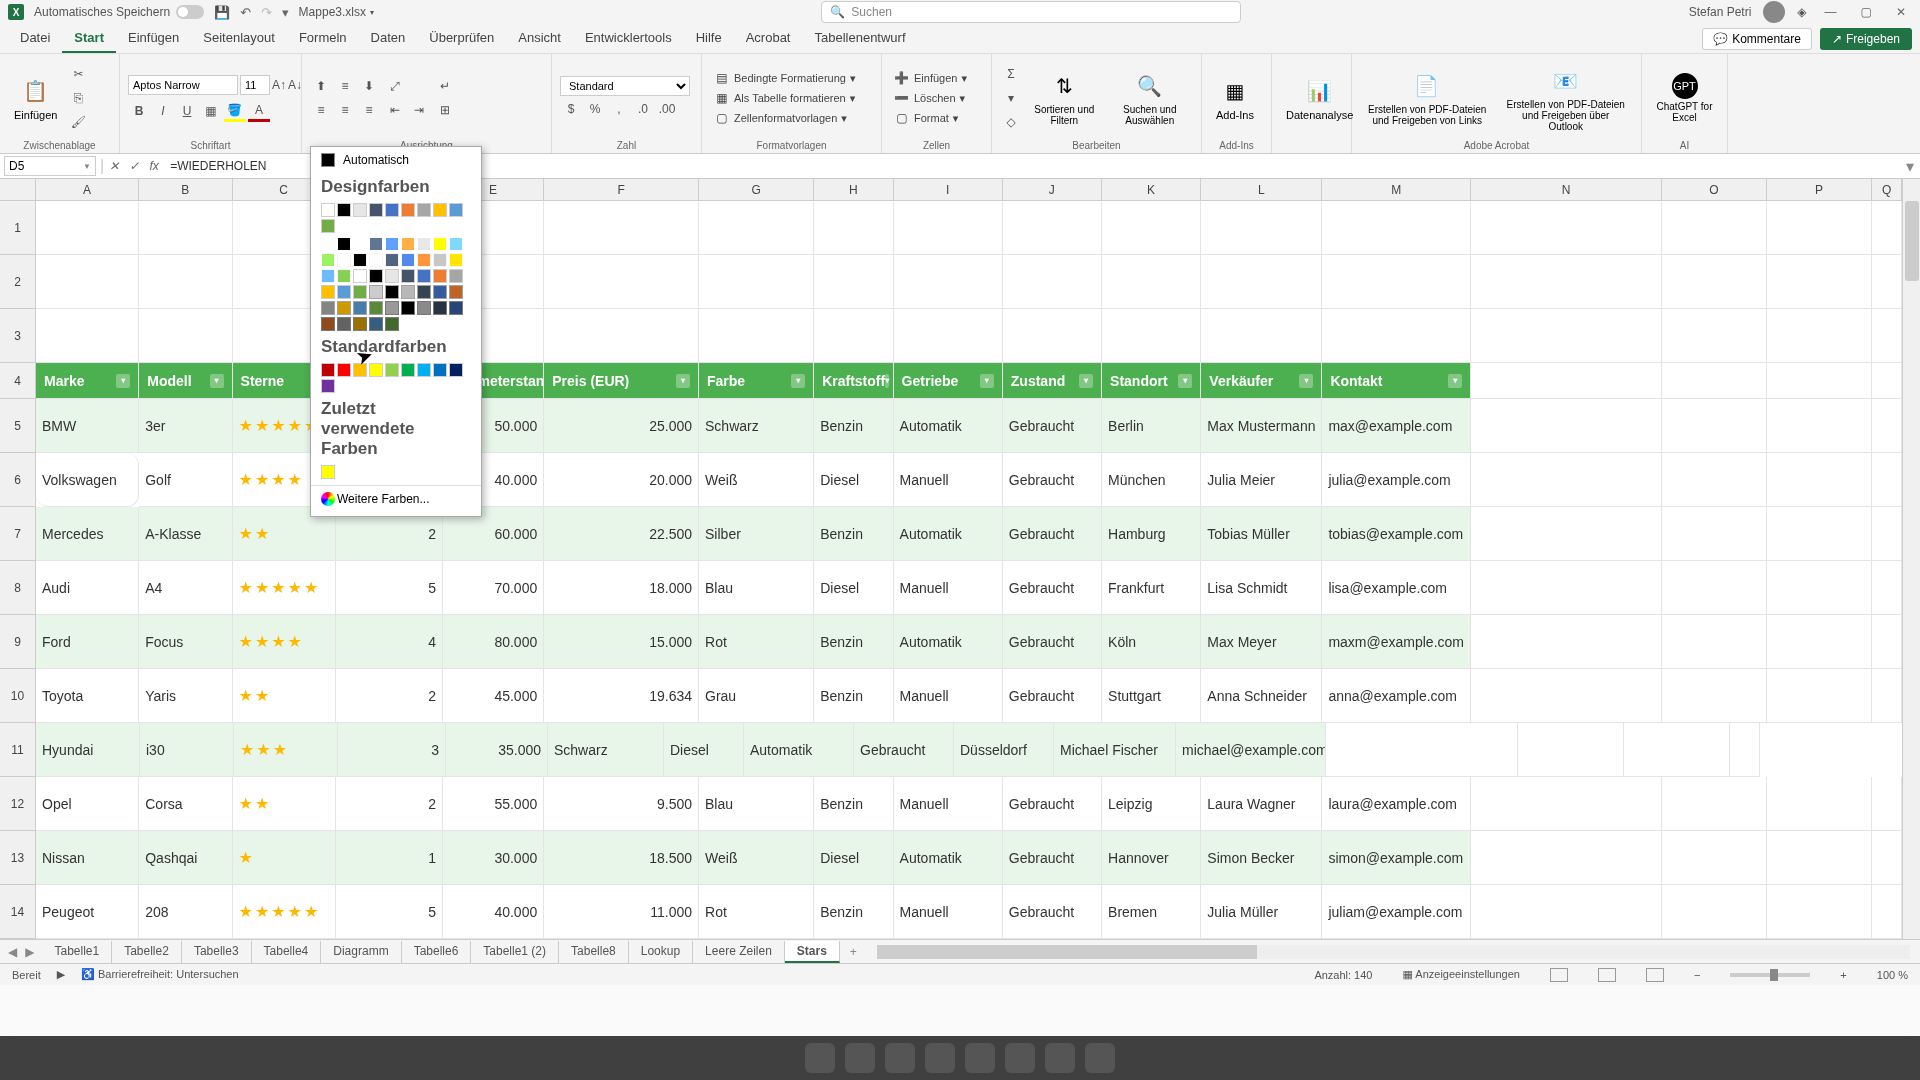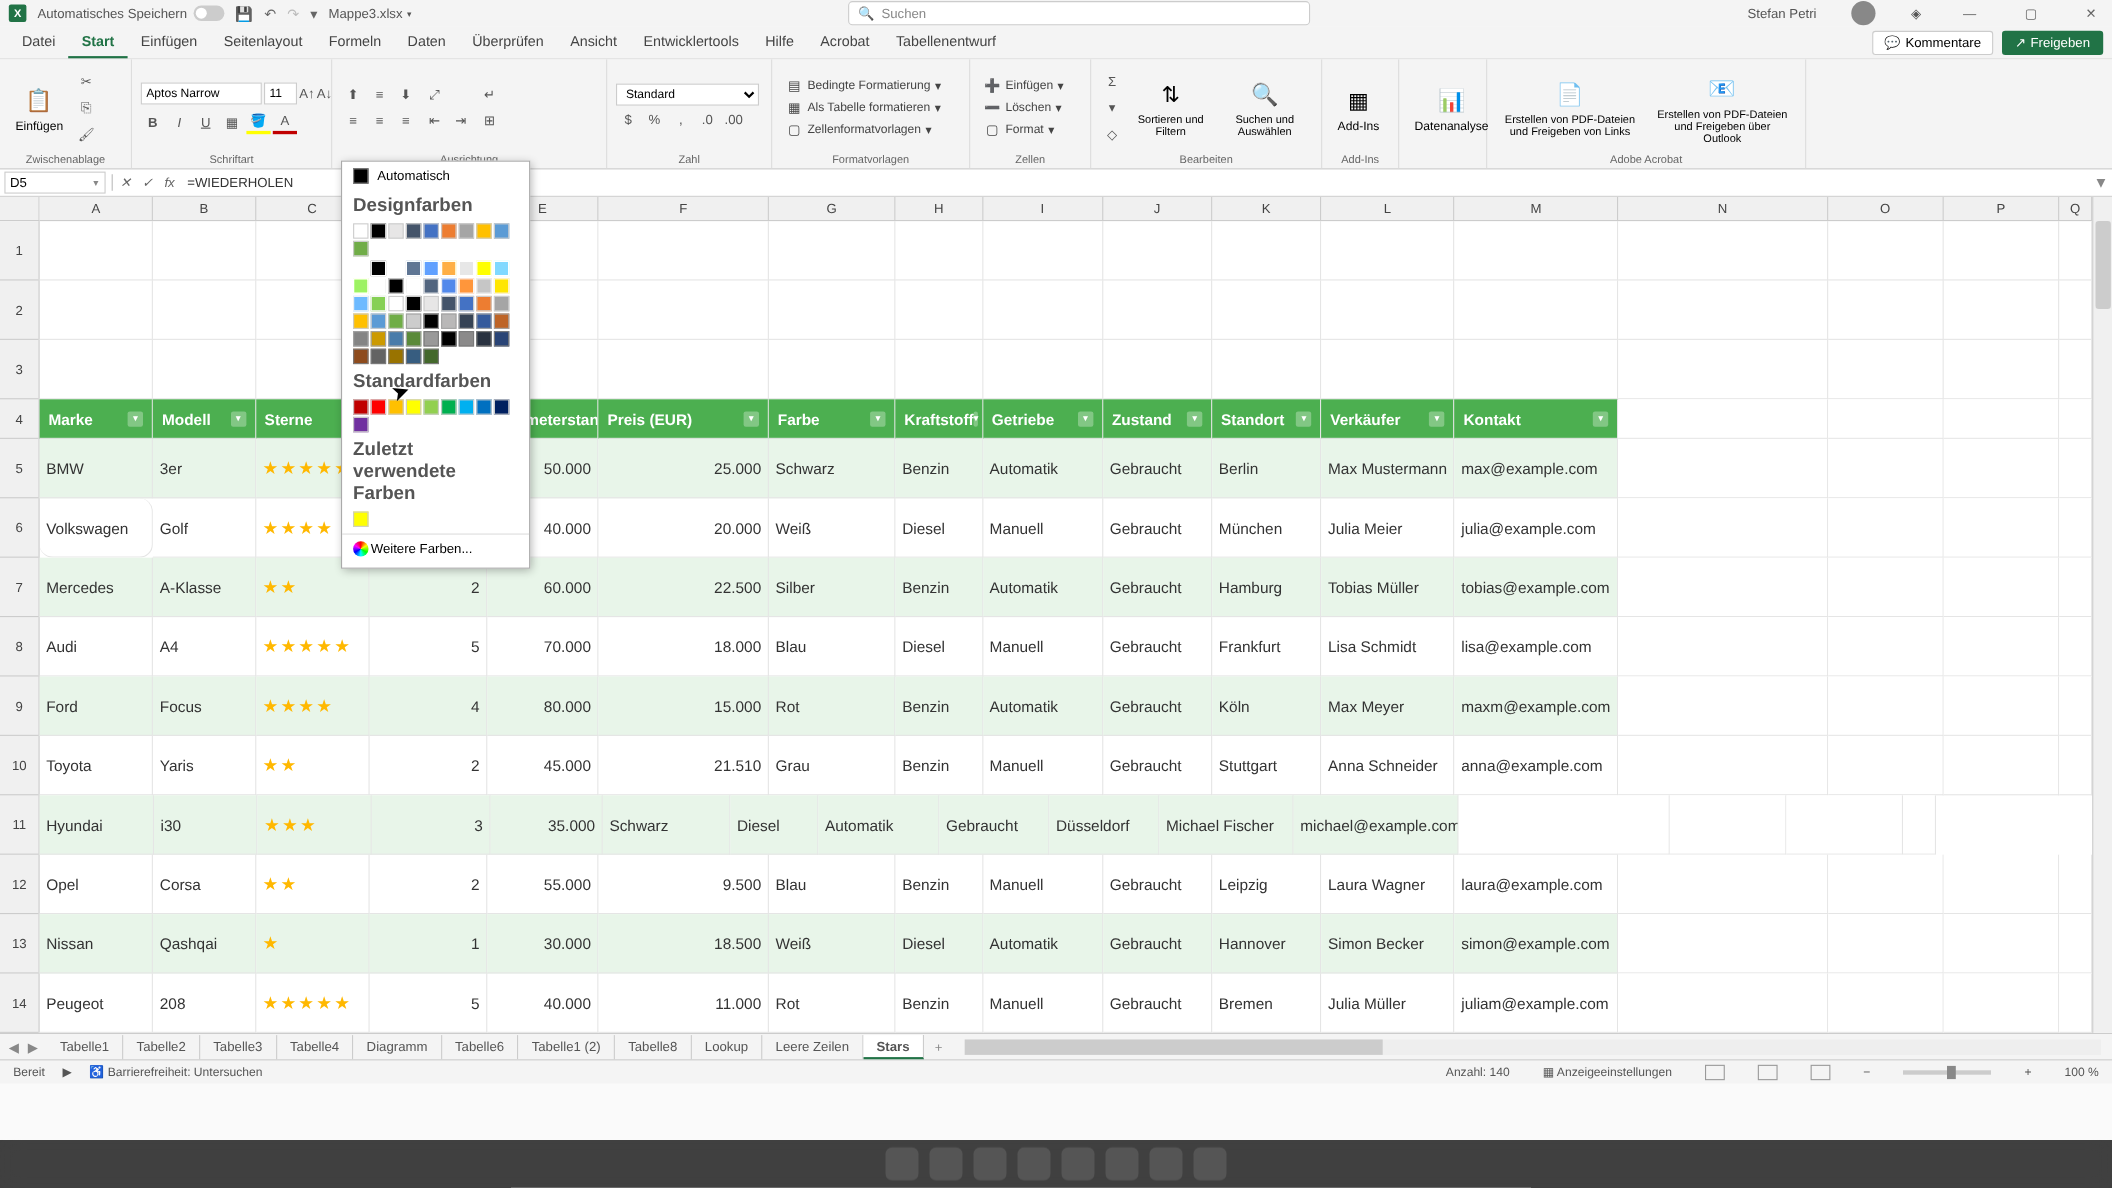--- a/index.html
+++ b/index.html
@@ -8,21 +8,21 @@
 
 .title-bar { height: 24px; background: #f4f4f4; display: flex; align-items: center; padding: 0 8px; font-size: 12px; justify-content: space-between; }
 .title-left { display: flex; align-items: center; gap: 10px; }
 .title-bar .app-icon { width: 16px; height: 16px; background: #217346; color: white; display: flex; align-items: center; justify-content: center; font-size: 10px; font-weight: bold; border-radius: 2px; }
 .autosave { display: flex; align-items: center; gap: 6px; color: #555; }
 .toggle { width: 28px; height: 14px; background: #ccc; border-radius: 7px; position: relative; }
 .toggle::after { content: ''; position: absolute; width: 10px; height: 10px; background: white; border-radius: 50%; top: 2px; left: 2px; }
 .qat-icon { color: #666; font-size: 13px; }
 .doc-name { display: flex; align-items: center; gap: 4px; color: #555; }
 .search-box { width: 420px; height: 22px; background: #fff; border: 1px solid #ccc; border-radius: 4px; display: flex; align-items: center; padding: 0 8px; gap: 6px; color: #888; font-size: 12px; }
-.title-right { display: flex; align-items: center; gap: 32px; color: #555; }
+.title-right { display: flex; align-items: center; gap: 12px; color: #555; }
 .win-btn { font-size: 12px; color: #666; padding: 0 6px; }
 
 
 .menu-bar { height: 30px; background: #f4f4f4; display: flex; align-items: center; justify-content: space-between; padding: 0 8px; border-bottom: 1px solid #ddd; }
 .menu-tabs { display: flex; }
 .menu-tab { padding: 6px 12px; font-size: 13px; color: #444; cursor: pointer; }
 .menu-tab.active { border-bottom: 2px solid #217346; color: #217346; font-weight: 600; }
 .menu-right { display: flex; gap: 8px; }
 .comments-btn { border: 1px solid #ccc; background: #fff; padding: 3px 10px; font-size: 12px; border-radius: 3px; display: flex; align-items: center; gap: 4px; }
 .share-btn { background: #217346; color: white; padding: 3px 12px; font-size: 12px; border-radius: 3px; display: flex; align-items: center; gap: 4px; }
@@ -309,20 +309,29 @@
         <span style="font-size:10px;text-align:center">Erstellen von PDF-Dateien und Freigeben von Links</span>
       </div>
       <div class="ribbon-big-btn" style="width:135px">
         <span class="ribbon-icon-lg">📧</span>
         <span style="font-size:10px;text-align:center">Erstellen von PDF-Dateien und Freigeben über Outlook</span>
       </div>
     </div>
     <div class="ribbon-group-label">Adobe Acrobat</div>
   </div>
 
+  <div class="ribbon-group" style="width:86px">
+    <div class="ribbon-content">
+      <div class="ribbon-big-btn">
+        <span class="ribbon-icon-lg" style="background:#000;color:#fff;border-radius:50%;width:26px;height:26px;font-size:11px">GPT</span>
+        <span style="font-size:10px;text-align:center">ChatGPT for Excel</span>
+      </div>
+    </div>
+    <div class="ribbon-group-label">AI</div>
+  </div>
 </div>
 
 <div class="formula-row">
   <div class="name-box">
       <span>D5</span>
       <span class="dd">▼</span>
     </div>
   <span style="color:#ccc">|</span>
   <span class="fx-btn">✕</span>
   <span class="fx-btn">✓</span>
@@ -589,21 +598,21 @@
         <div class="grid-cell" style="width: 30px; background: rgb(255, 255, 255);"></div>
       </div>
       <div class="grid-row data-row">
         <div class="grid-cell" style="width: 104px;">Toyota</div>
         <div class="grid-cell" style="width: 94px;">Yaris</div>
         <div class="grid-cell" style="width: 104px;">
           <span class="stars">★★</span>
         </div>
         <div class="grid-cell" style="width: 108px; justify-content: flex-end;">2</div>
         <div class="grid-cell" style="width: 102px; justify-content: flex-end;">45.000</div>
-        <div class="grid-cell" style="width: 156px; justify-content: flex-end;">21.510</div>
+        <div class="grid-cell" style="width: 156px; justify-content: flex-end;">19.634</div>
         <div class="grid-cell" style="width: 116px;">Grau</div>
         <div class="grid-cell" style="width: 80px;">Benzin</div>
         <div class="grid-cell" style="width: 110px;">Manuell</div>
         <div class="grid-cell" style="width: 100px;">Gebraucht</div>
         <div class="grid-cell" style="width: 100px;">Stuttgart</div>
         <div class="grid-cell" style="width: 122px;">Anna Schneider</div>
         <div class="grid-cell" style="width: 150px;">anna@example.com</div>
         <div class="grid-cell" style="width: 192px; background: rgb(255, 255, 255);"></div>
         <div class="grid-cell" style="width: 106px; background: rgb(255, 255, 255);"></div>
         <div class="grid-cell" style="width: 106px; background: rgb(255, 255, 255);"></div>

